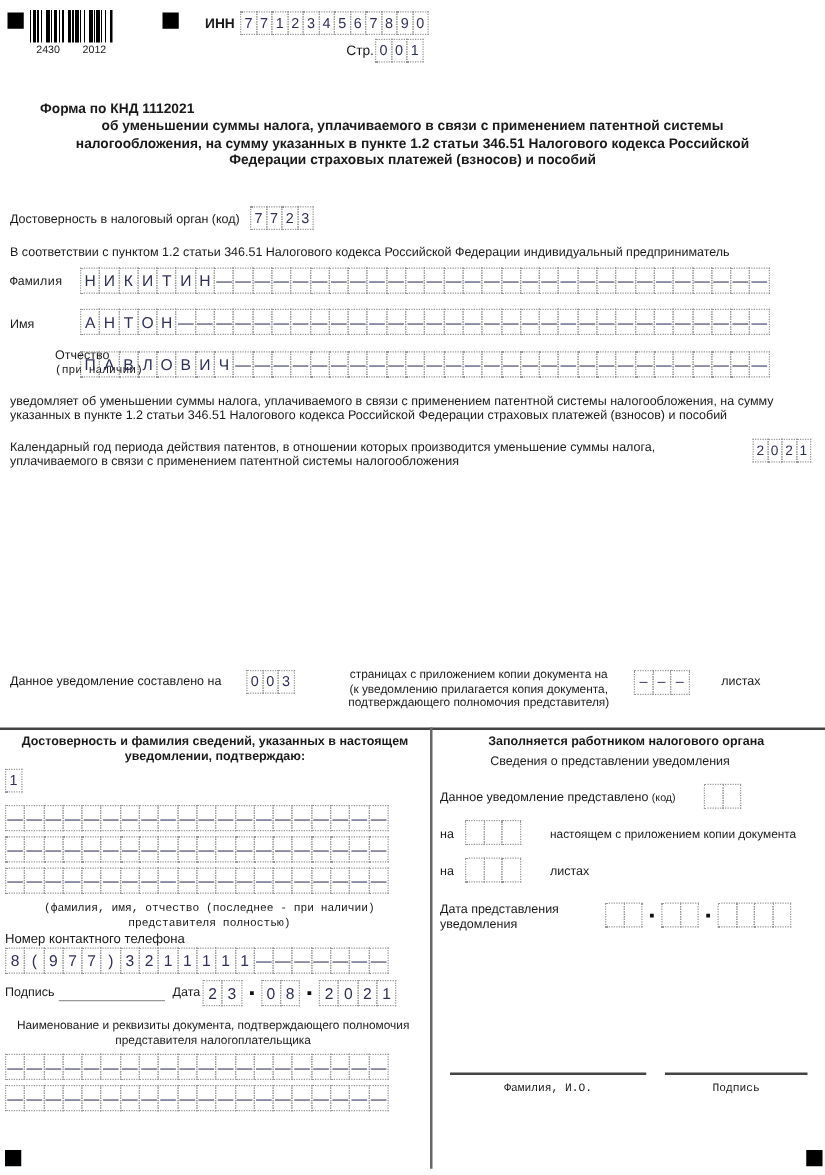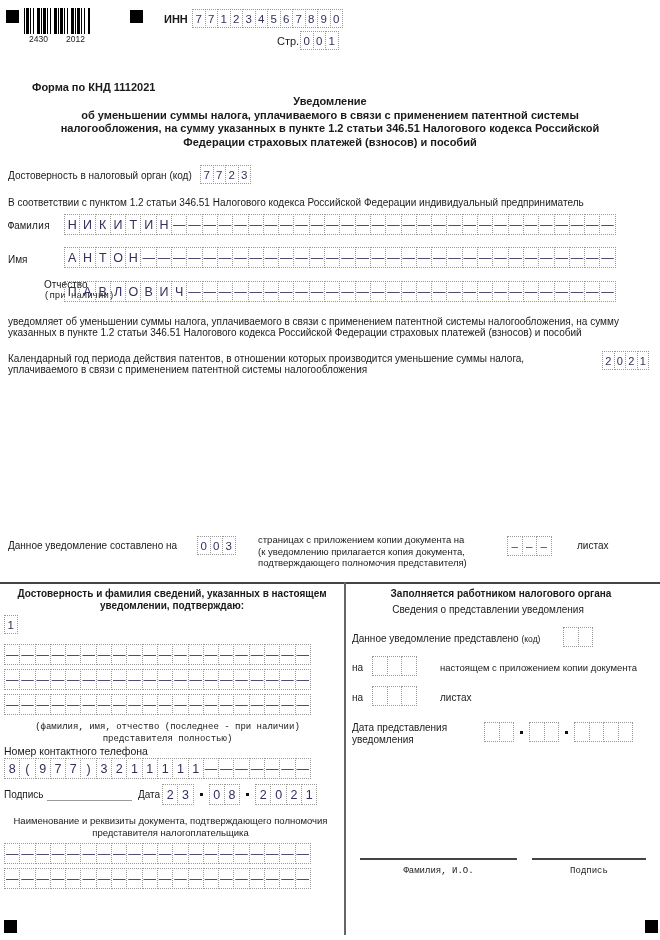--- a/index.html
+++ b/index.html
@@ -63,21 +63,20 @@
 
   <div class="abs t11" style="left:277px;top:35px;">Стр.</div>
   <div class="abs cells c13" style="left:300px;top:31px;">
       <span class="cell">0</span>
       <span class="cell">0</span>
       <span class="cell">1</span>
     </div>
 
   <div class="abs t11 b" style="left:32px;top:81px;">Форма по КНД 1112021</div>
   <div class="abs t11 b ctr lh13" style="left:30px;top:95px;width:600px;">
-    <div>Уведомление</div>
     <div>об уменьшении суммы налога, уплачиваемого в связи с применением патентной системы налогообложения, на сумму указанных в пункте 1.2 статьи 346.51 Налогового кодекса Российской Федерации страховых платежей (взносов) и пособий</div>
   </div>
 
   <div class="abs t10" style="left:8px;top:170px;">Достоверность в налоговый орган (код)</div>
   <div class="abs cells c13" style="left:200px;top:165px;">
       <span class="cell">7</span>
       <span class="cell">7</span>
       <span class="cell">2</span>
       <span class="cell">3</span>
     </div>
@@ -216,21 +215,21 @@
       <span class="cell">2</span>
       <span class="cell">1</span>
     </div>
 
   <div class="abs t10" style="left:8px;top:540px;">Данное уведомление составлено на</div>
   <div class="abs cells c13" style="left:197px;top:536px;">
       <span class="cell">0</span>
       <span class="cell">0</span>
       <span class="cell">3</span>
     </div>
-  <div class="abs t95 lh11" style="left:258px;top:534px;width:250px;">
+  <div class="abs t95 lh11" style="left:258px;top:534px;width:250px;text-align:center;">
     <div>страницах с приложением копии документа на</div>
     <div>(к уведомлению прилагается копия документа,</div>
     <div>подтверждающего полномочия представителя)</div>
   </div>
   <div class="abs cells c15" style="left:507px;top:536px;">
       <span class="cell">–</span>
       <span class="cell">–</span>
       <span class="cell">–</span>
     </div>
   <div class="abs t10" style="left:577px;top:540px;">листах</div>

